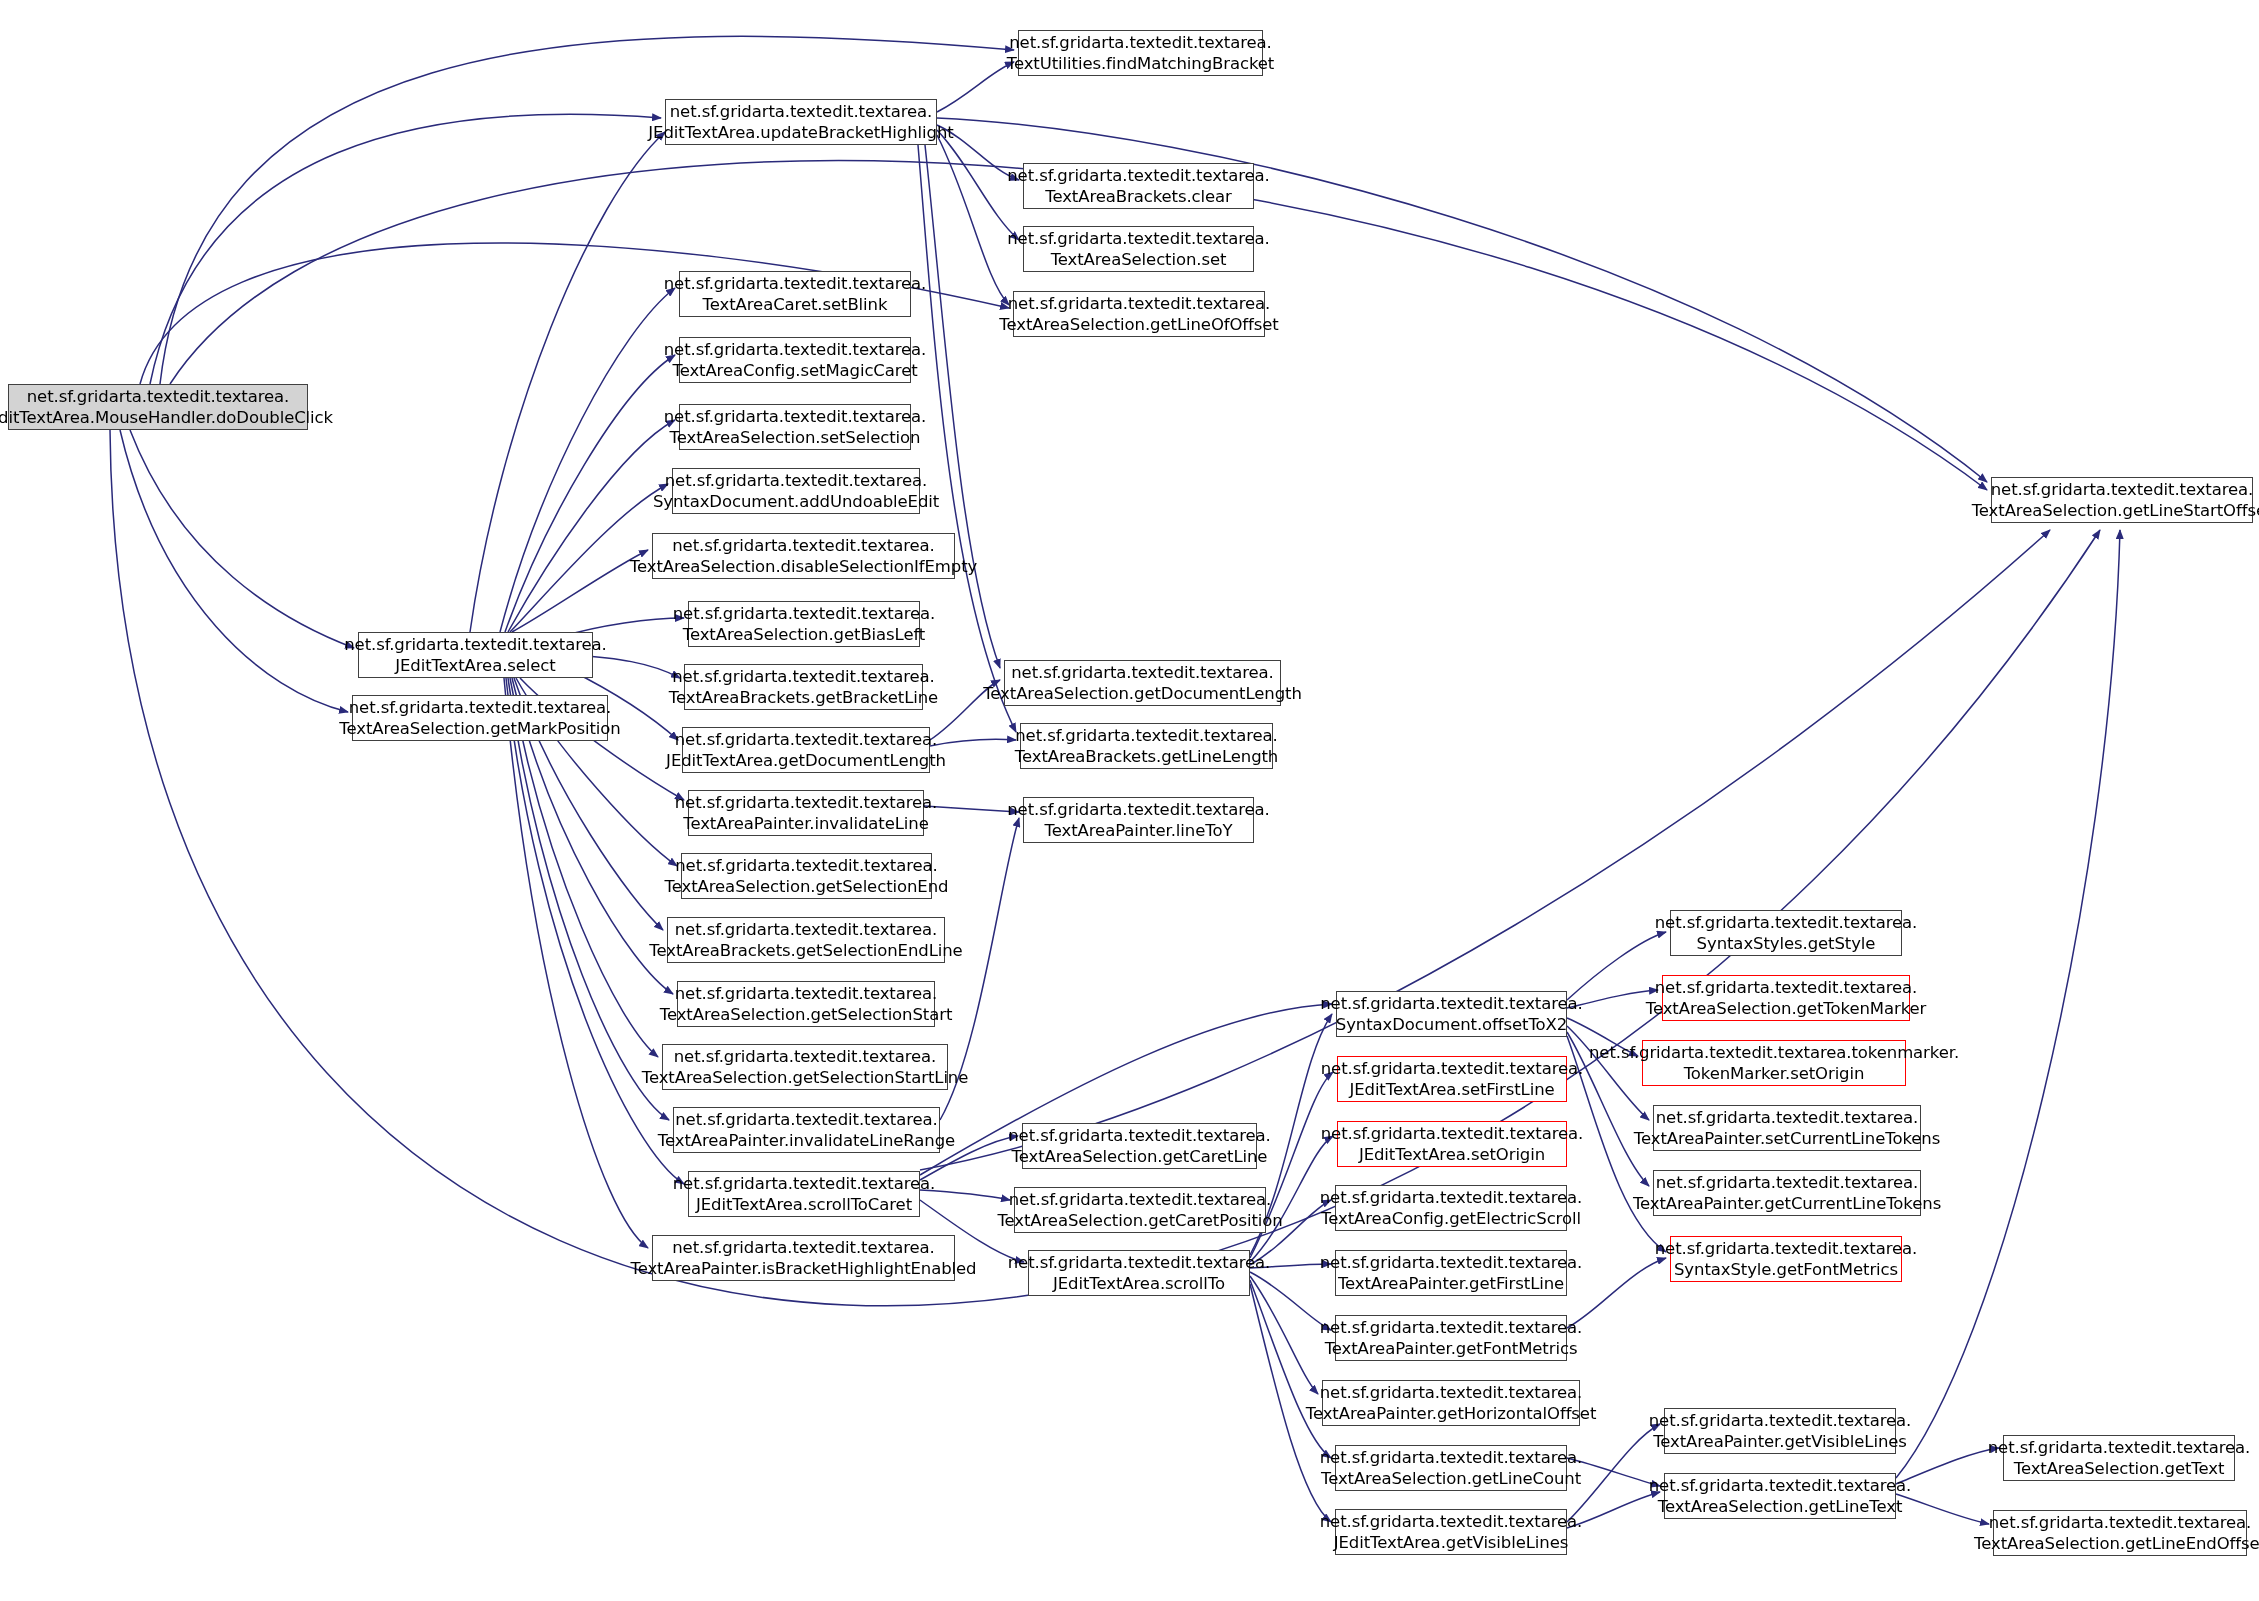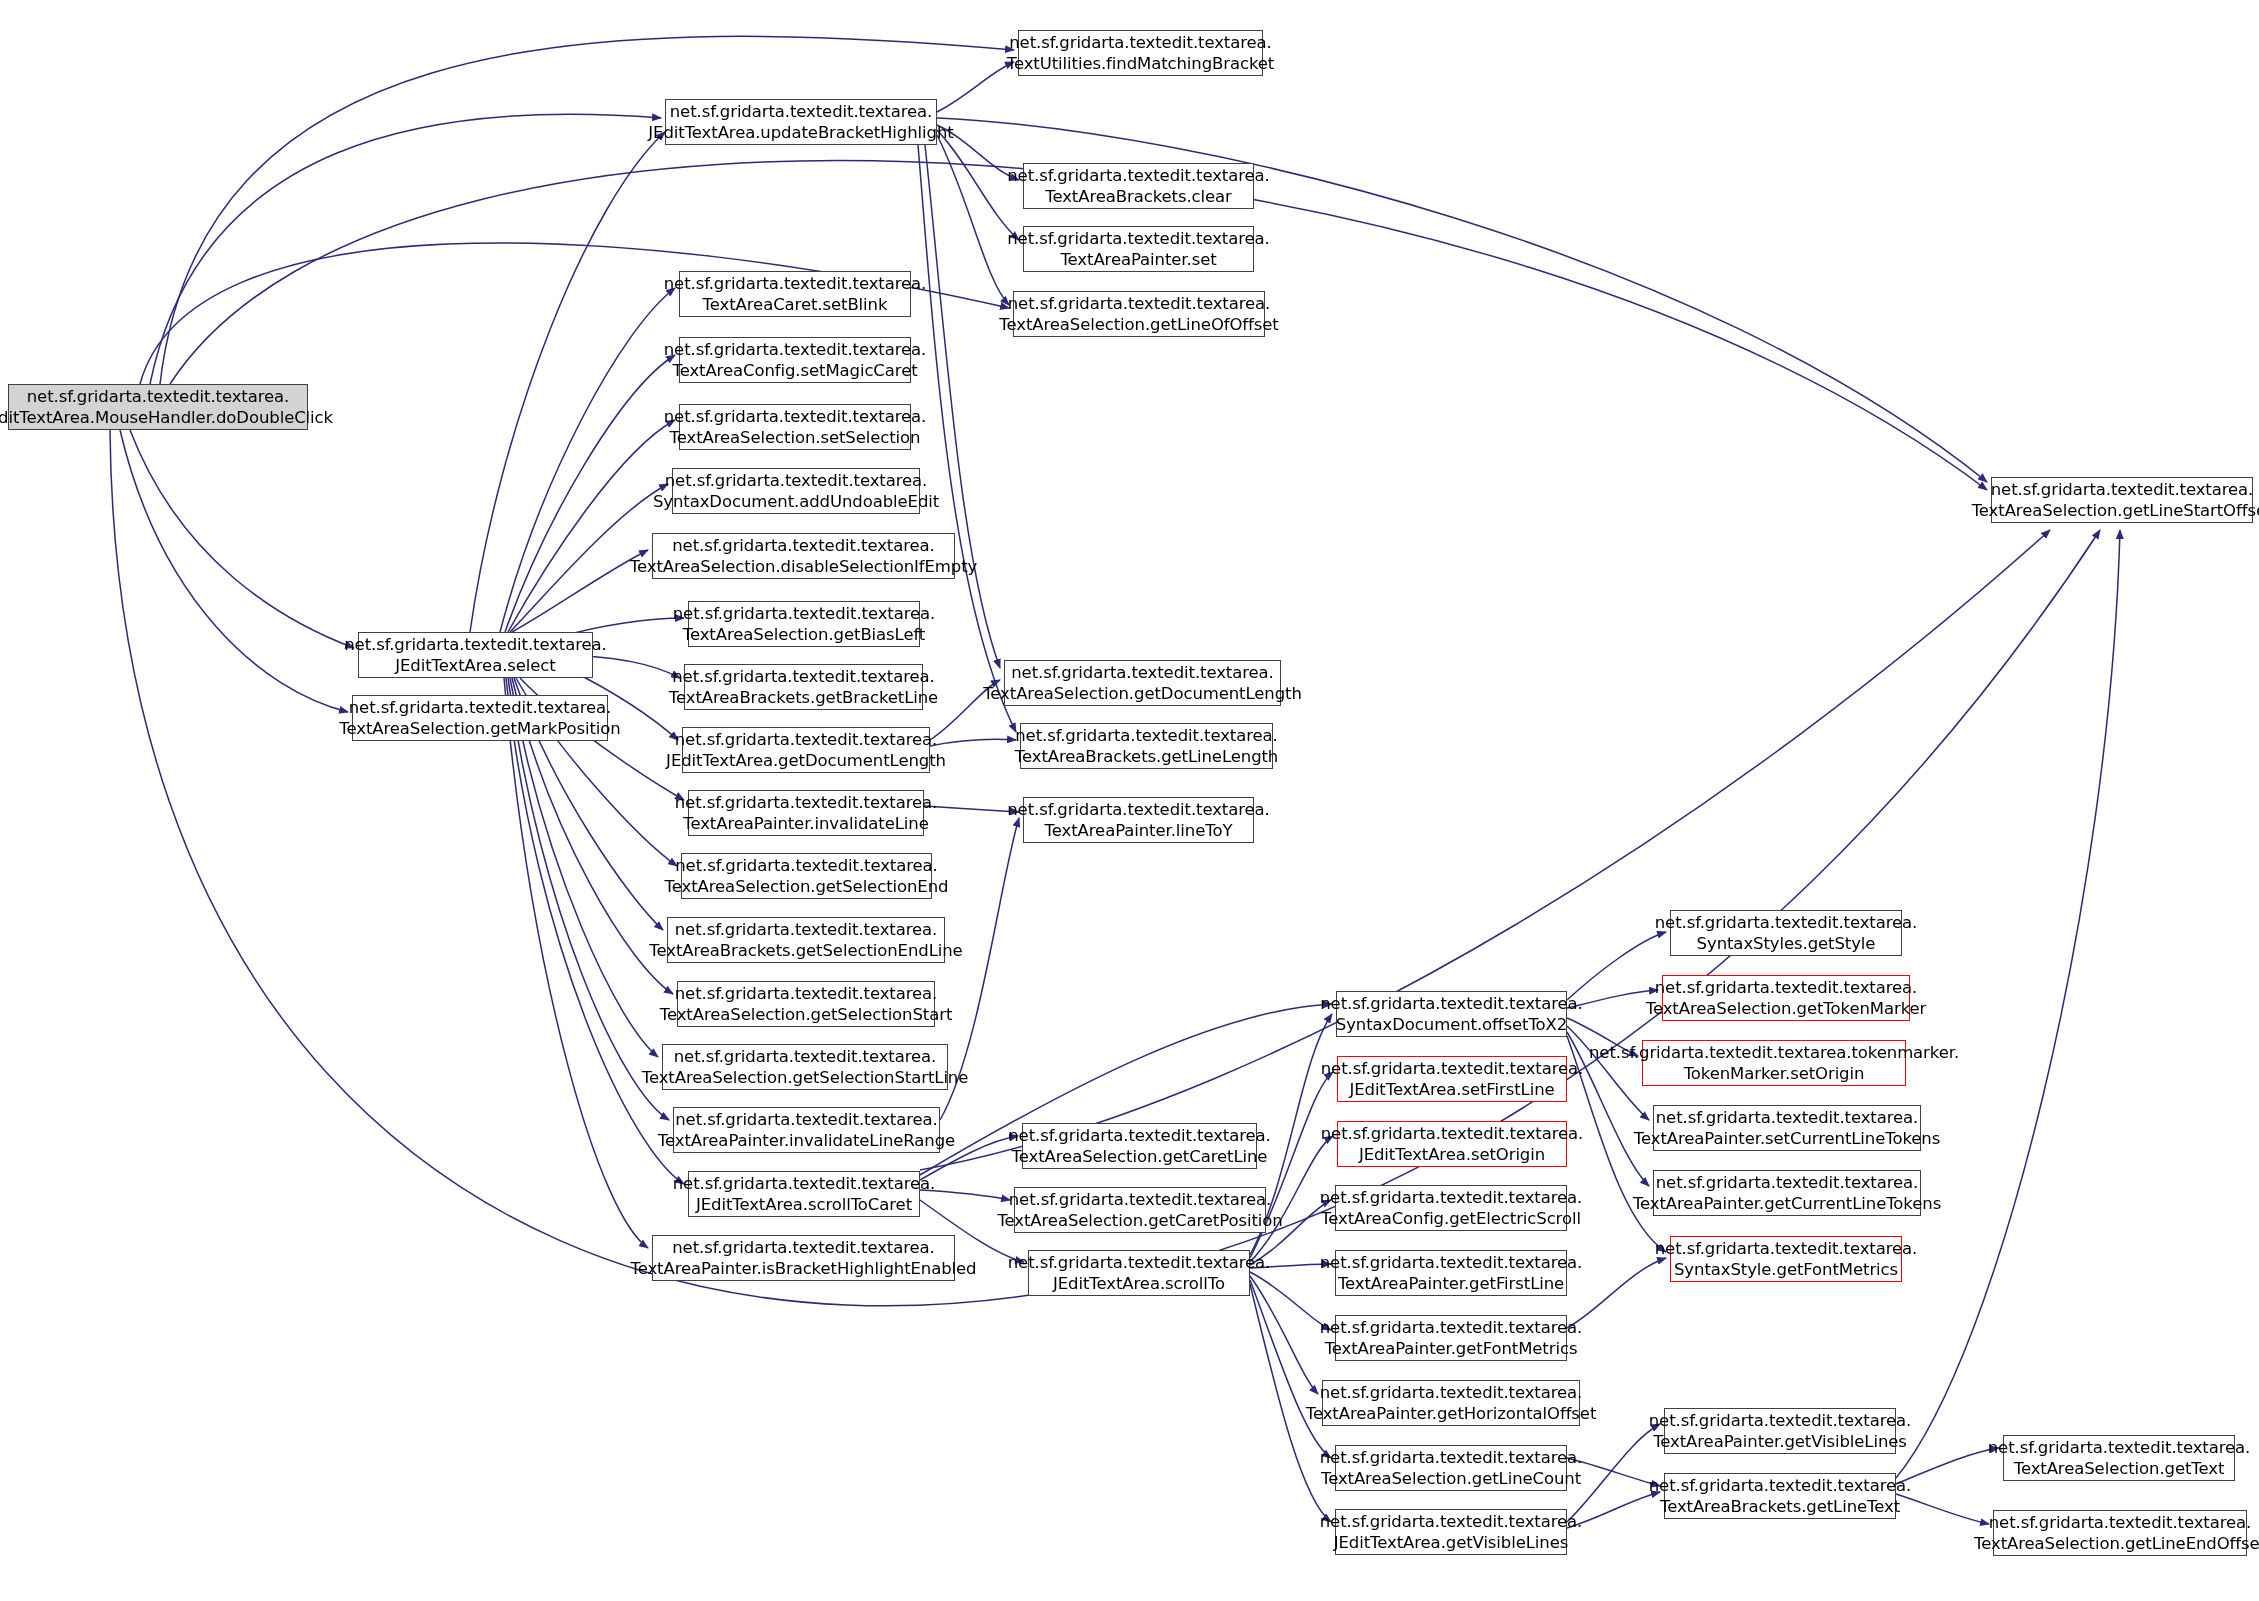--- a/index.html
+++ b/index.html
@@ -140,21 +140,21 @@
     <div class="node" style="left: 665px; top: 99px; width: 272px; height: 46px;">
       <span class="l1">net.sf.gridarta.textedit.textarea.</span>
       <span class="l2">JEditTextArea.updateBracketHighlight</span>
     </div>
     <div class="node" style="left: 1023px; top: 163px; width: 231px; height: 46px;">
       <span class="l1">net.sf.gridarta.textedit.textarea.</span>
       <span class="l2">TextAreaBrackets.clear</span>
     </div>
     <div class="node" style="left: 1023px; top: 226px; width: 231px; height: 46px;">
       <span class="l1">net.sf.gridarta.textedit.textarea.</span>
-      <span class="l2">TextAreaPainter.set</span>
+      <span class="l2">TextAreaSelection.set</span>
     </div>
     <div class="node" style="left: 1013px; top: 291px; width: 252px; height: 46px;">
       <span class="l1">net.sf.gridarta.textedit.textarea.</span>
       <span class="l2">TextAreaSelection.getLineOfOffset</span>
     </div>
     <div class="node" style="left: 679px; top: 271px; width: 232px; height: 46px;">
       <span class="l1">net.sf.gridarta.textedit.textarea.</span>
       <span class="l2">TextAreaCaret.setBlink</span>
     </div>
     <div class="node" style="left: 679px; top: 337px; width: 232px; height: 46px;">
@@ -308,21 +308,21 @@
     <div class="node warn" style="left: 1670px; top: 1236px; width: 232px; height: 46px;">
       <span class="l1">net.sf.gridarta.textedit.textarea.</span>
       <span class="l2">SyntaxStyle.getFontMetrics</span>
     </div>
     <div class="node" style="left: 1664px; top: 1408px; width: 232px; height: 46px;">
       <span class="l1">net.sf.gridarta.textedit.textarea.</span>
       <span class="l2">TextAreaPainter.getVisibleLines</span>
     </div>
     <div class="node" style="left: 1664px; top: 1473px; width: 232px; height: 46px;">
       <span class="l1">net.sf.gridarta.textedit.textarea.</span>
-      <span class="l2">TextAreaBrackets.getLineText</span>
+      <span class="l2">TextAreaSelection.getLineText</span>
     </div>
     <div class="node" style="left: 1991px; top: 477px; width: 262px; height: 46px;">
       <span class="l1">net.sf.gridarta.textedit.textarea.</span>
       <span class="l2">TextAreaSelection.getLineStartOffset</span>
     </div>
     <div class="node" style="left: 2003px; top: 1435px; width: 232px; height: 46px;">
       <span class="l1">net.sf.gridarta.textedit.textarea.</span>
       <span class="l2">TextAreaSelection.getText</span>
     </div>
     <div class="node" style="left: 1993px; top: 1510px; width: 254px; height: 46px;">

